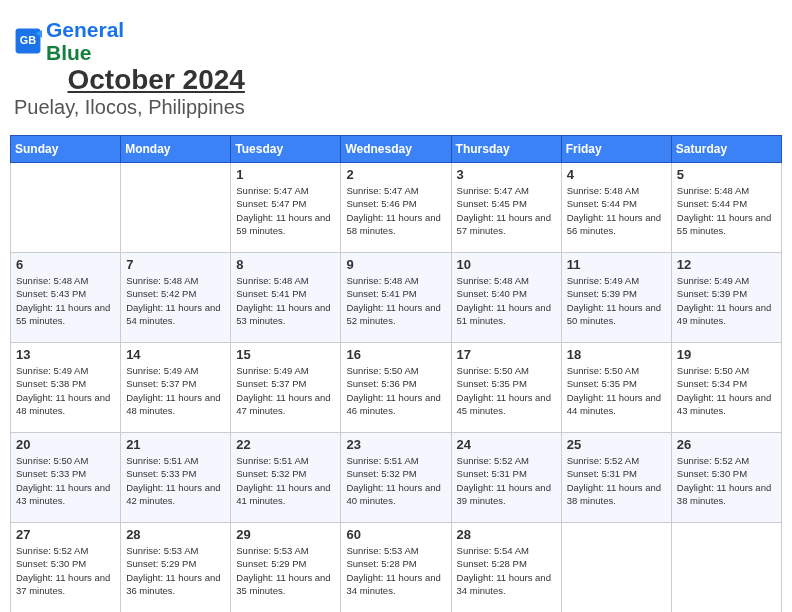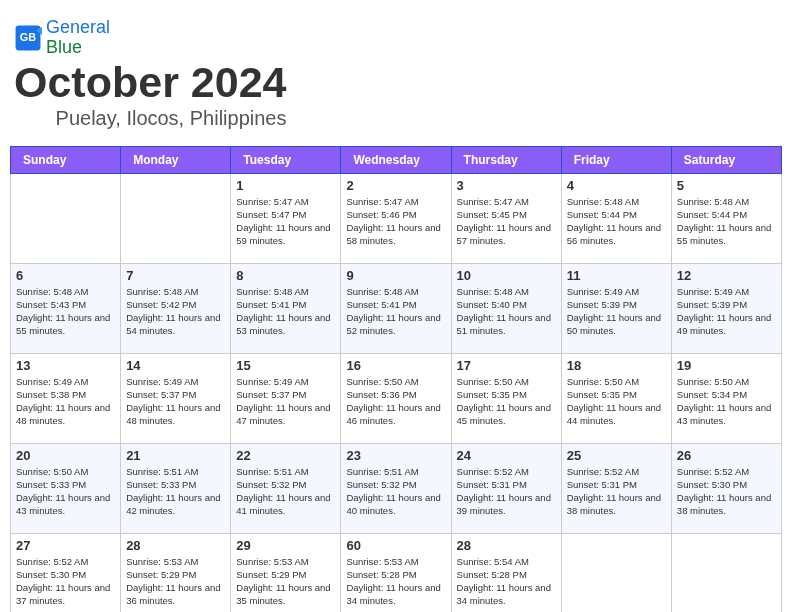--- a/index.html
+++ b/index.html
@@ -17,55 +17,56 @@
       margin-bottom: 8px;
       padding: 8px 4px;
       flex-direction: column;
     }
     .logo {
       display: flex;
       align-items: center;
       gap: 4px;
     }
     .logo-text {
-      font-size: 18px;
-      font-weight: normal;
+      font-size: 21px;
+      font-weight: bold;
       color: #333;
       line-height: 1.1;
     }
     .logo-text span {
       color: #1a73e8;
     }
     .logo-icon {
       width: 28px;
       height: 28px;
     }
     .title-block {
       text-align: right;
     }
     .month-title {
-      font-size: 43px;
-      font-weight: bold;
-      color: #333;
+      font-size: 28px;
+      font-weight: bold;
+      color: #333;
+      text-decoration: underline;
     }
     .subtitle {
       font-size: 20px;
       color: #555;
     }
     table {
       width: 100%;
       border-collapse: collapse;
       table-layout: fixed;
     }
     th {
-      background-color: #8b5cf6;
+      background-color: #3b82f6;
       color: #fff;
       font-size: 12px;
       font-weight: bold;
-      padding: 6px 12px;
+      padding: 6px 4px;
       text-align: left;
       border: 1px solid #2255bb;
     }
     td {
       border: 1px solid #ccc;
       vertical-align: top;
       padding: 4px 5px;
       font-size: 10px;
       color: #333;
       min-height: 80px;

